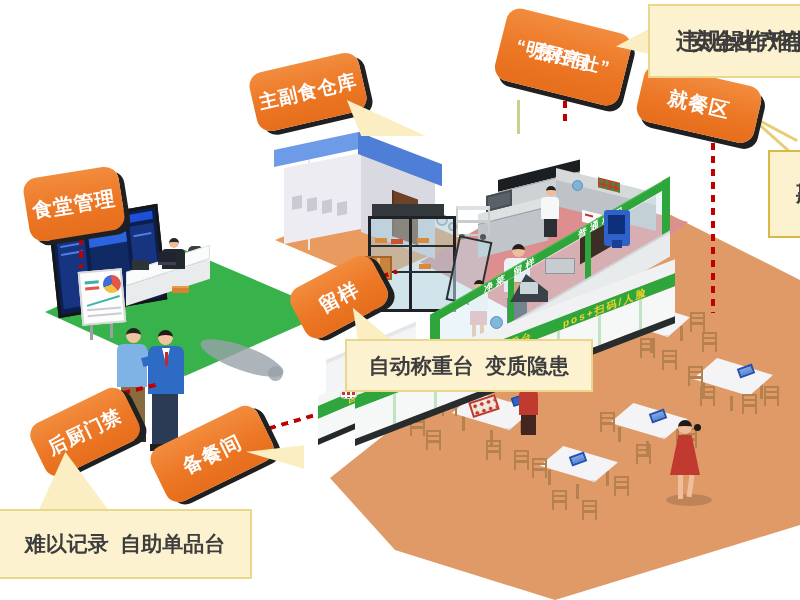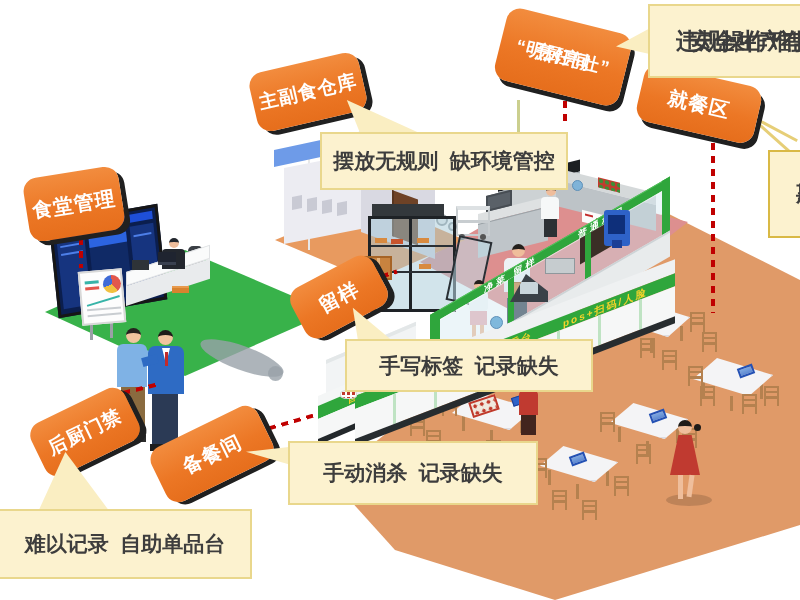--- a/index.html
+++ b/index.html
@@ -357,40 +357,34 @@
     <span>留样</span>
   </div>
   <div class="lbl" style="left:33px;top:403px;width:104px;height:58px;font-size:19px;transform:rotate(-26deg);">
     <span>后厨门禁</span>
   </div>
   <div class="lbl" style="left:153px;top:424px;width:118px;height:60px;font-size:20px;transform:rotate(-26deg);">
     <span>备餐间</span>
   </div>
 
   <div class="tail" style="left:336px;top:98px;width:90px;height:38px;clip-path:polygon(12% 5%,100% 100%,28% 100%);"></div>
-  <div class="note" style="left:320px;top:132px;width:248px;height:58px;">
-    <span>摆放无规则  缺环境管控</span>
-  </div>
 
   <div class="tail" style="left:616px;top:26px;width:38px;height:34px;clip-path:polygon(0 60%,100% 0,100% 85%);"></div>
   <div class="note" style="left:648px;top:4px;width:270px;height:74px;flex-direction:column;align-items:flex-start;
               justify-content:center;font-size:23px;line-height:1.4;padding-left:26px;">
     <span>违规操作难监管</span>
     <span style="position:static;margin-left:14px;">安全生产有隐患</span>
   </div>
 
   <div class="tail" style="left:342px;top:304px;width:54px;height:38px;clip-path:polygon(20% 10%,96% 100%,30% 100%);"></div>
   <div class="note" style="left:345px;top:339px;width:248px;height:53px;">
-    <span>手写标签  记录缺失</span>
+    <span>自动称重台  变质隐患</span>
   </div>
 
   <div class="tail" style="left:246px;top:444px;width:58px;height:26px;clip-path:polygon(0 30%,100% 5%,100% 95%);"></div>
-  <div class="note" style="left:288px;top:441px;width:250px;height:64px;">
-    <span>手动消杀  记录缺失</span>
-  </div>
 
   <div class="tail" style="left:38px;top:452px;width:72px;height:60px;clip-path:polygon(38% 0,100% 100%,0 100%);"></div>
   <div class="note" style="left:-2px;top:509px;width:254px;height:70px;font-size:21px;">
     <span>难以记录  自助单品台</span>
   </div>
 
   <div class="note" style="left:768px;top:150px;width:150px;height:88px;border:2px solid #D9B945;flex-direction:column;
               align-items:flex-start;justify-content:center;font-size:22px;line-height:1.35;padding-left:26px;">
     <span>事</span>
     <span style="position:static;">用</span>

